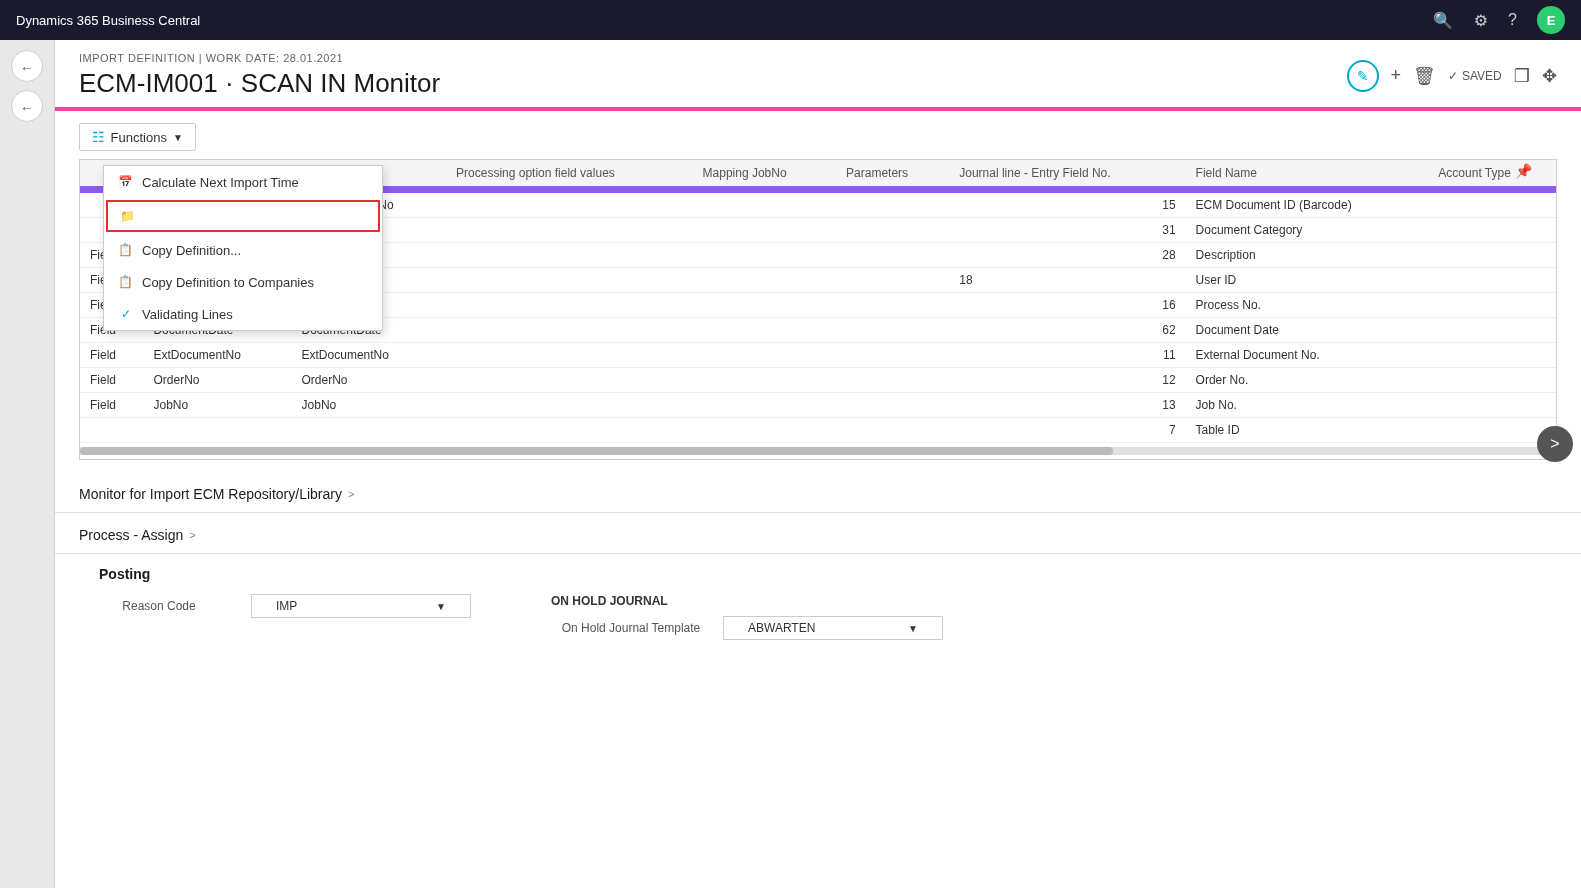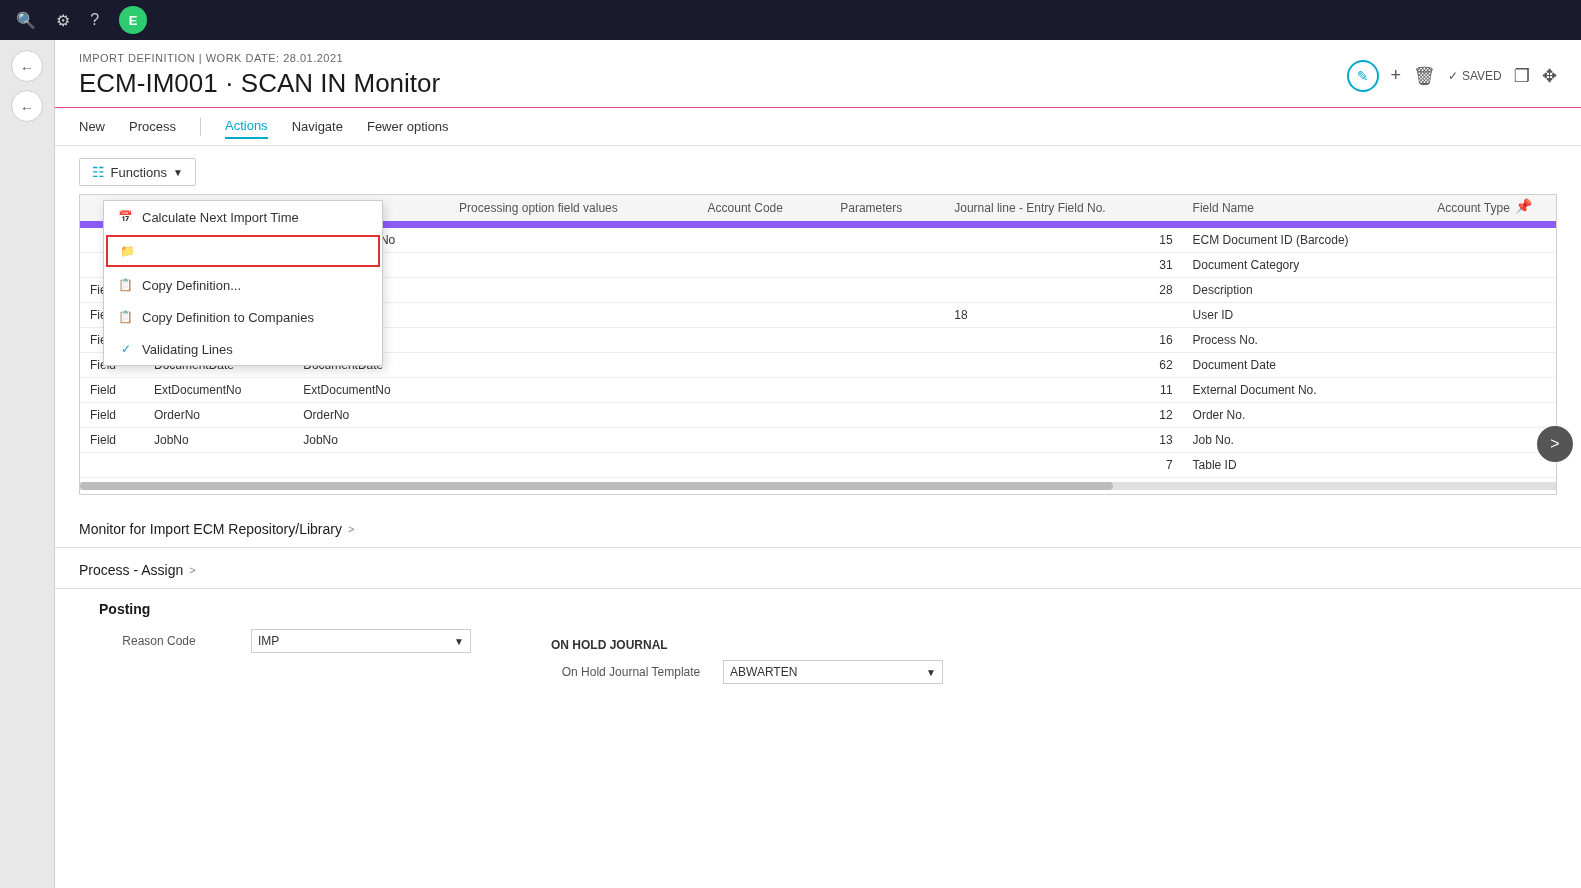--- a/index.html
+++ b/index.html
@@ -70,21 +70,21 @@
     .main-content {
       flex: 1;
       background: #fff;
       overflow-y: auto;
       padding: 0;
     }
 
     
     .page-header {
       padding: 12px 24px 8px;
-      border-bottom: 1px solid #ec4899;
+      border-bottom: 4px solid #ec4899;
       display: flex;
       align-items: center;
       justify-content: space-between;
     }
     .breadcrumb-area {
       display: flex;
       flex-direction: column;
     }
     .breadcrumb-text {
       font-size: 11px;
@@ -278,31 +278,30 @@
       margin-bottom: 8px;
       text-align: center;
     }
     .form-label {
       width: 160px;
       font-size: 12px;
       color: #555;
     }
     .form-input {
       border: 1px solid #ccc;
-      padding: 4px 6px;
+      padding: 4px 24px;
       font-size: 12px;
       min-width: 200px;
       display: flex; align-items: center; justify-content: space-between;
       background: #fff;
     }
     .on-hold-label {
       font-size: 12px;
       font-weight: 600;
       color: #333;
-      margin-top: 9px;
     }
 
     
     .right-arrow-btn {
       position: fixed;
       right: 8px;
       top: 50%;
       transform: translateY(-50%);
       width: 36px; height: 36px;
       border-radius: 50%;
@@ -324,20 +323,21 @@
       height: 8px;
       width: 70%;
       background: #bbb;
       border-radius: 4px;
     }
   </style>
 </head>
 <body>
 
 <div class="top-bar">
+  <span class="top-bar-title">Dynamics 365 Business Central</span>
   <div class="top-bar-icons">
     <span class="top-bar-icon">🔍</span>
     <span class="top-bar-icon">⚙</span>
     <span class="top-bar-icon">?</span>
     <div class="avatar">E</div>
   </div>
 </div>
 
 <div class="page-container">
 
@@ -359,28 +359,20 @@
         <span class="header-btn">🗑</span>
         <span class="saved-label">
           <span>✓</span>
           <span>SAVED</span>
         </span>
         <span class="header-btn">❐</span>
         <span class="header-btn">✥</span>
       </div>
     </div>
 
-    <div class="toolbar">
-      <span class="toolbar-item">New</span>
-      <span class="toolbar-item">Process</span>
-      <div class="toolbar-divider"></div>
-      <span class="toolbar-item active">Actions</span>
-      <span class="toolbar-item">Navigate</span>
-      <span class="toolbar-item">Fewer options</span>
-    </div>
 
     <div class="content-area">
 
       
       <div style="position:relative; display:inline-block;">
         <button class="functions-btn">
           <span style="font-size:14px; color:#00a8cc;">☷</span>
           <span>Functions</span>
           <span style="font-size:10px;">▼</span>
         </button>
@@ -416,21 +408,21 @@
 
       
       <div class="table-container">
         <table class="data-table">
           <thead>
             <tr>
               <th></th>
               <th></th>
               <th>rce Name</th>
               <th>Processing option field values</th>
-              <th>Account Code</th>
+              <th>Mapping JobNo</th>
               <th>Parameters</th>
               <th>Journal line - Entry Field No.</th>
               <th>Field Name</th>
               <th>Account Type</th>
             </tr>
           </thead>
           <tbody id="table-body">
           <tr>
                 <td></td>
                 <td></td>

